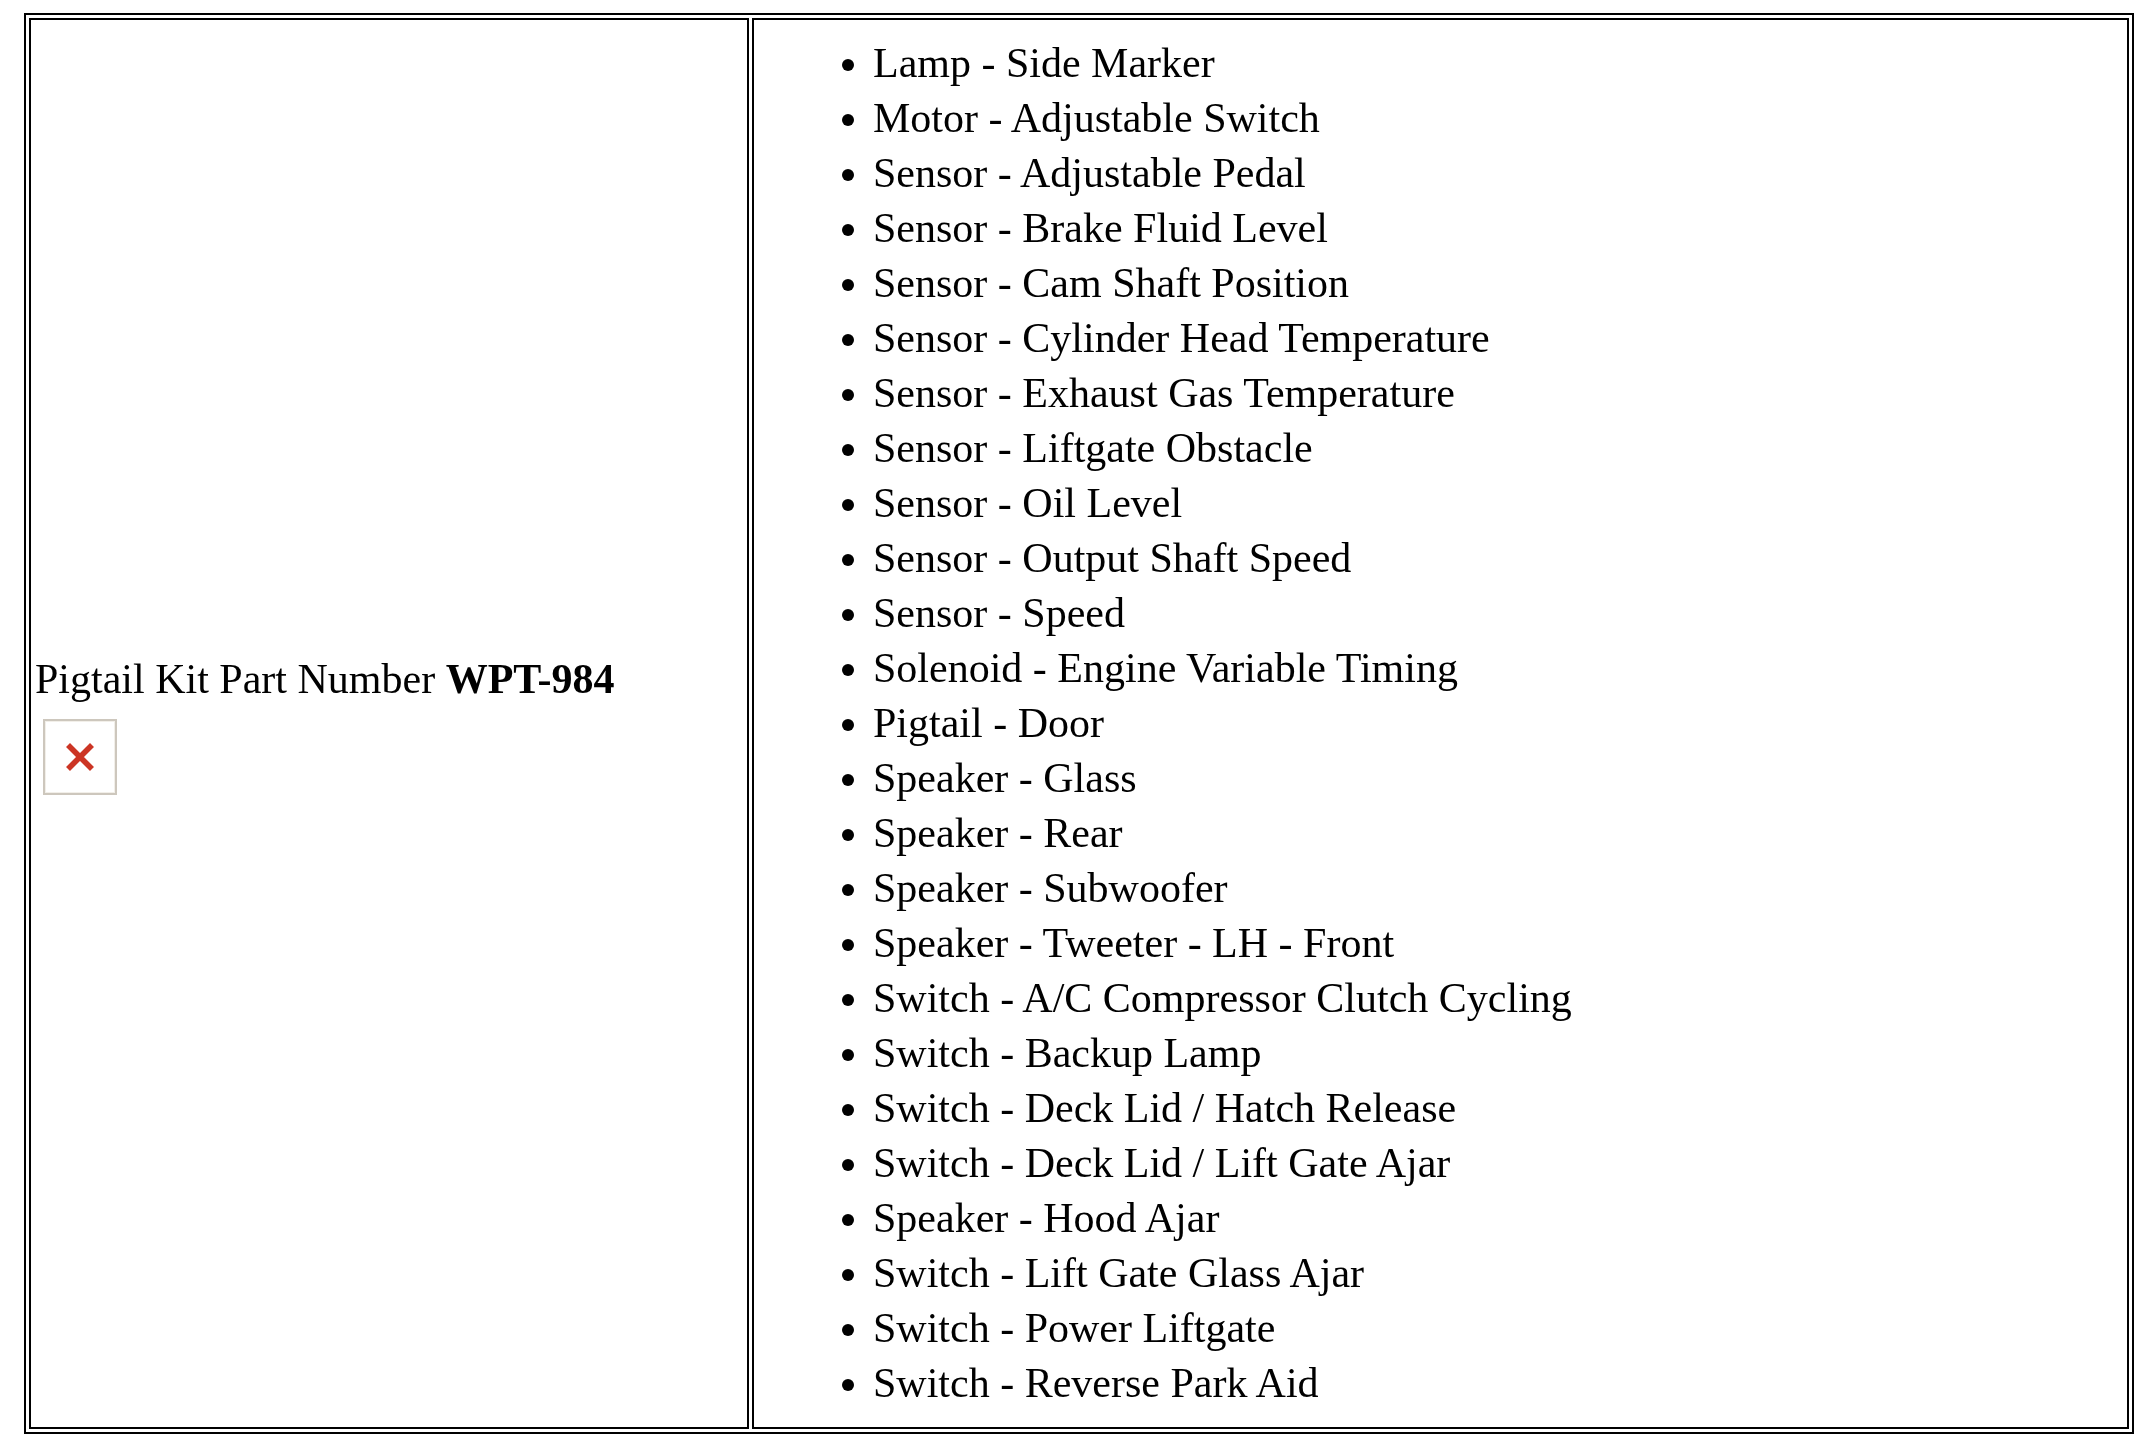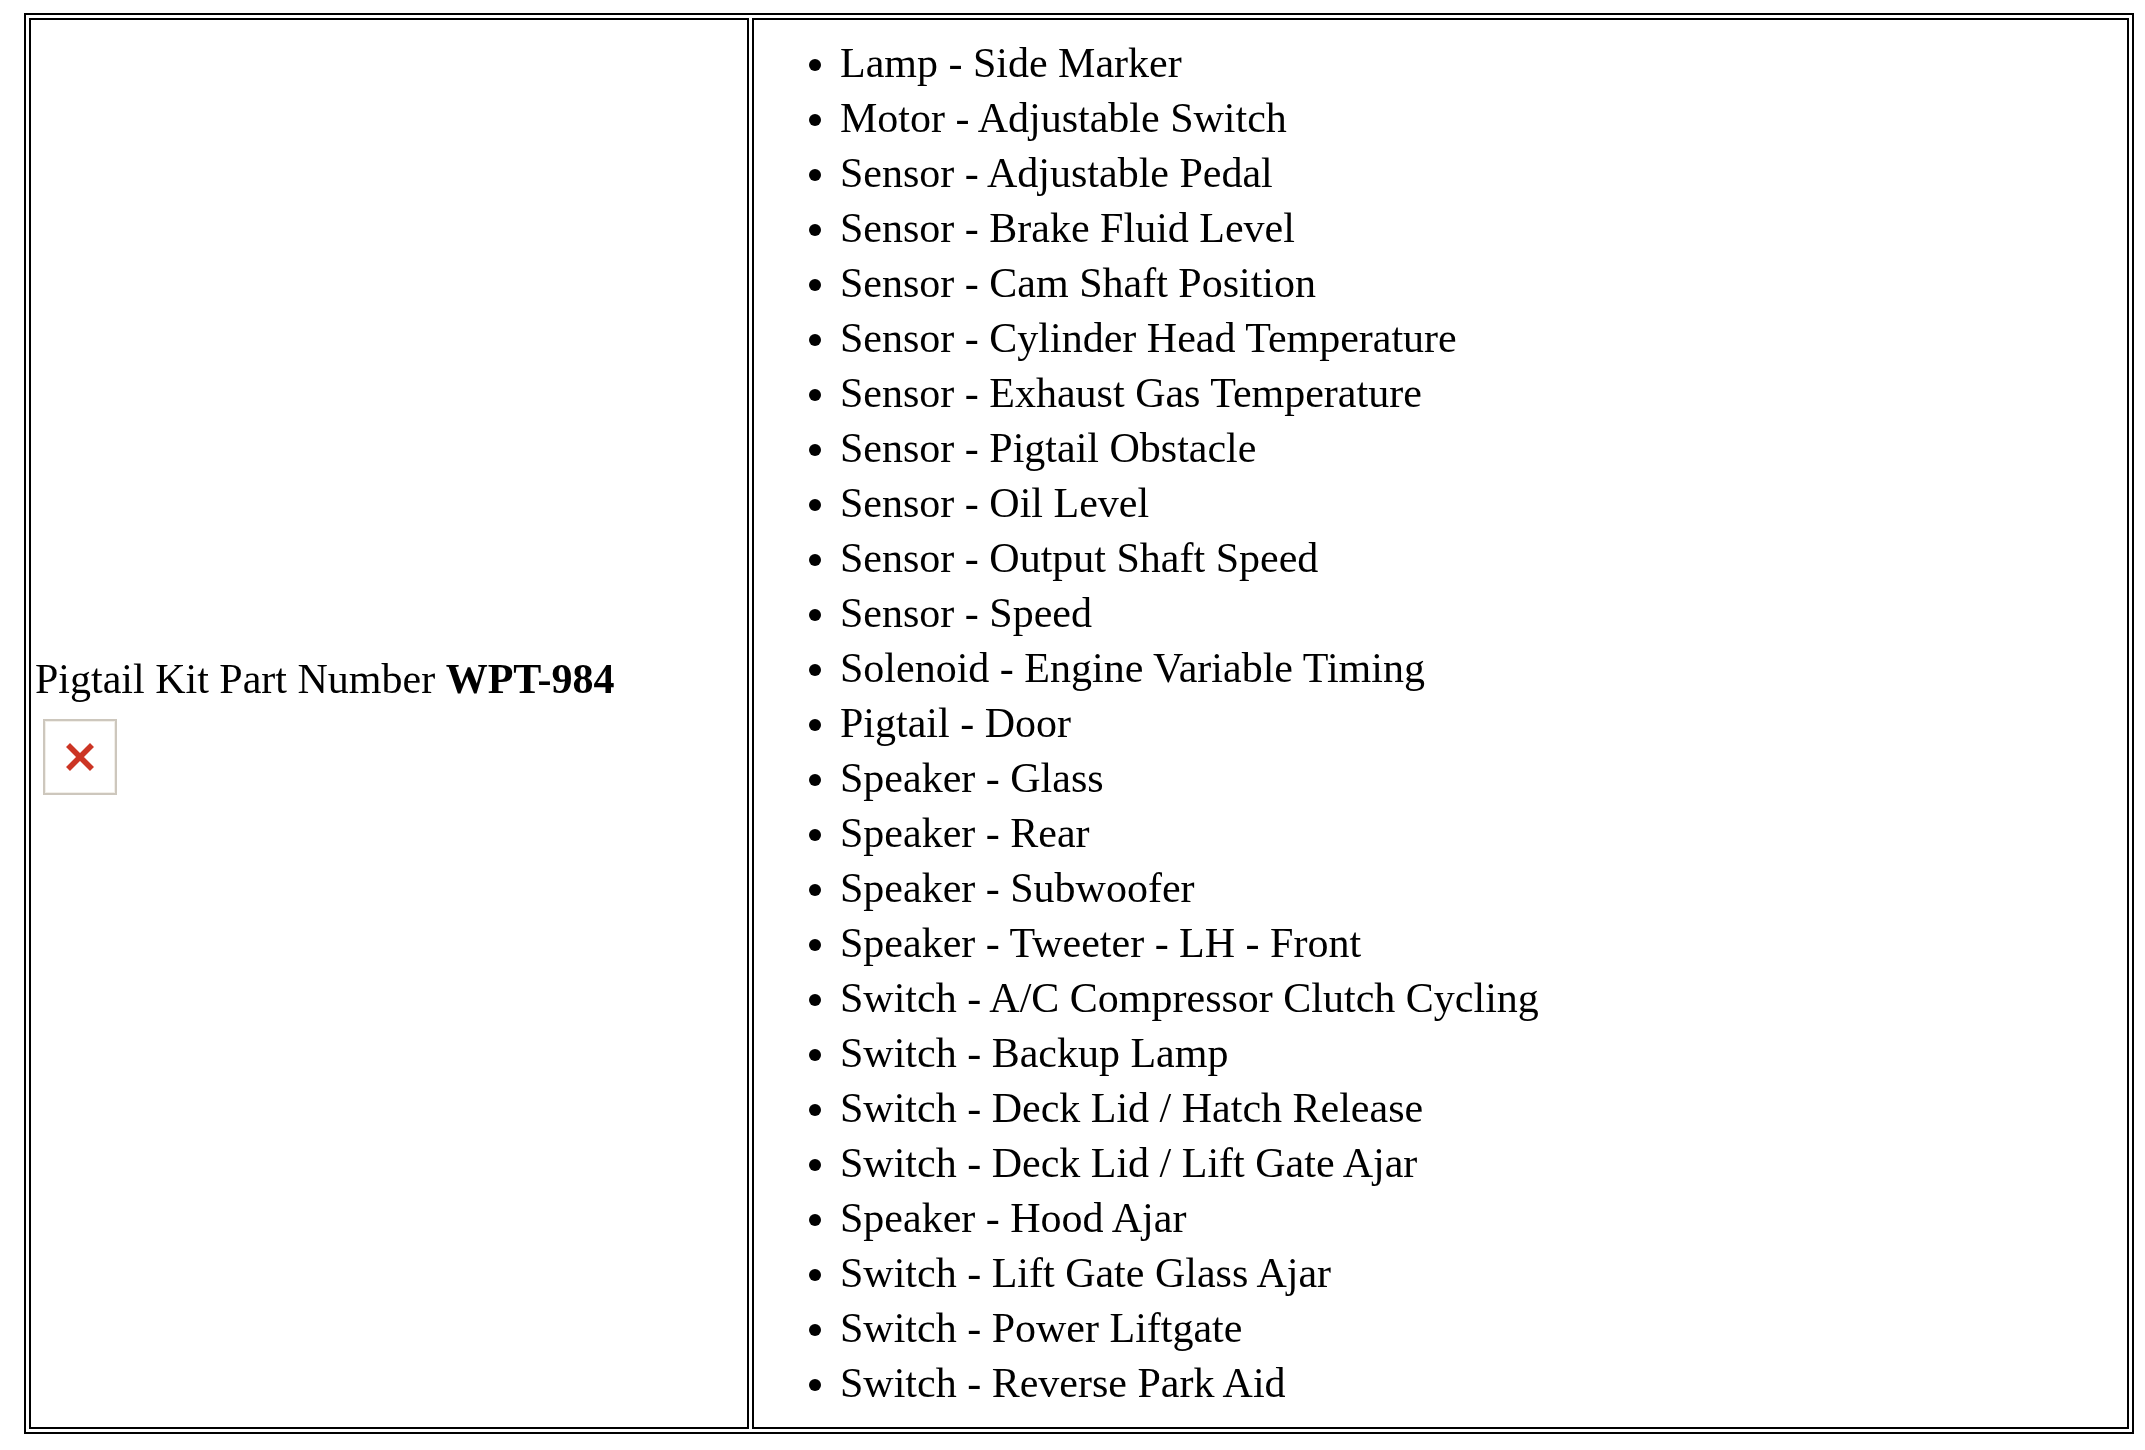--- a/index.html
+++ b/index.html
@@ -65,21 +65,21 @@
     position: absolute;
     left: 50%;
     top: 50%;
     transform: translate(-50%, -50%);
     width: 30px;
     height: 30px;
   }
 
   ul.app-list {
     margin: 0;
-    padding: 0 0 0 86px;
+    padding: 0 0 0 119px;
     list-style: disc;
   }
 
   ul.app-list li {
     font-size: 42px;
     line-height: 55px;
   }
 </style>
 </head>
 <body>
@@ -99,21 +99,21 @@
       </td>
       <td class="cell-right">
         <ul class="app-list">
             <li>Lamp - Side Marker</li>
             <li>Motor - Adjustable Switch</li>
             <li>Sensor - Adjustable Pedal</li>
             <li>Sensor - Brake Fluid Level</li>
             <li>Sensor - Cam Shaft Position</li>
             <li>Sensor - Cylinder Head Temperature</li>
             <li>Sensor - Exhaust Gas Temperature</li>
-            <li>Sensor - Pigtail Obstacle</li>
+            <li>Sensor - Liftgate Obstacle</li>
             <li>Sensor - Oil Level</li>
             <li>Sensor - Output Shaft Speed</li>
             <li>Sensor - Speed</li>
             <li>Solenoid - Engine Variable Timing</li>
             <li>Pigtail - Door</li>
             <li>Speaker - Glass</li>
             <li>Speaker - Rear</li>
             <li>Speaker - Subwoofer</li>
             <li>Speaker - Tweeter - LH - Front</li>
             <li>Switch - A/C Compressor Clutch Cycling</li>

